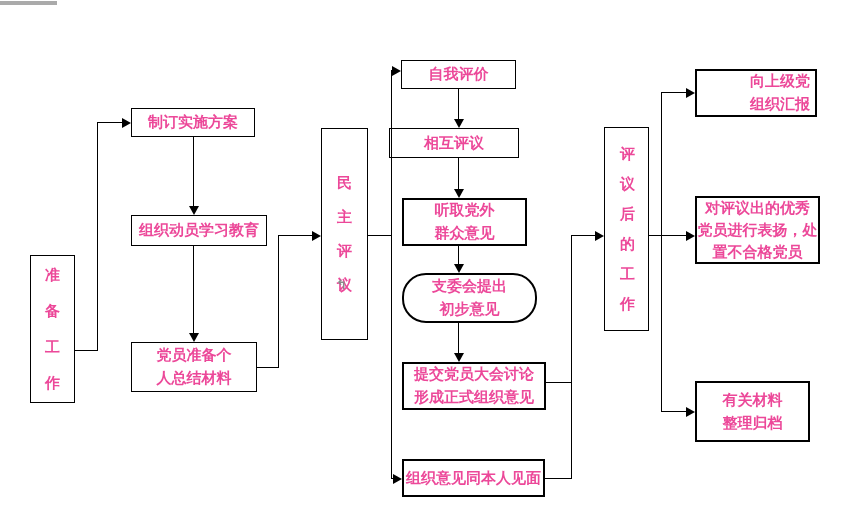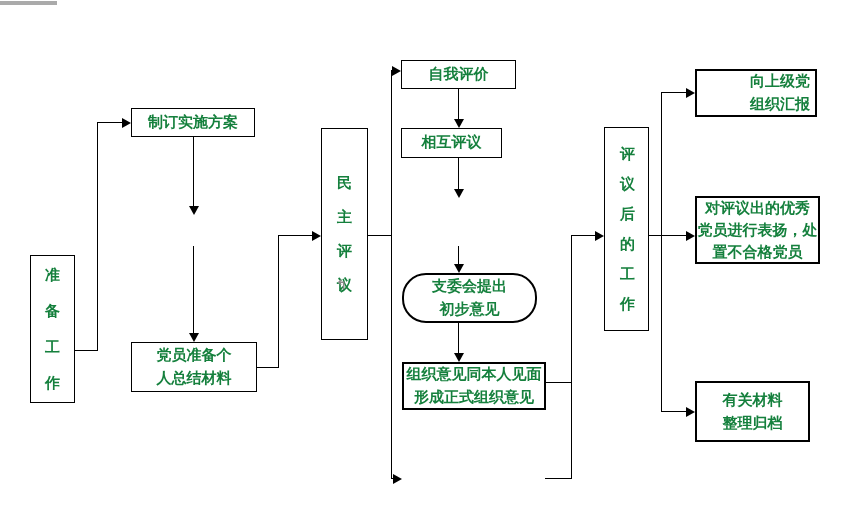--- a/index.html
+++ b/index.html
@@ -12,21 +12,21 @@
     overflow: hidden;
   }
   .box {
     position: absolute;
     background: #ffffff;
     border: 1px solid #000000;
     display: flex;
     align-items: center;
     justify-content: center;
     box-sizing: border-box;
-    color: #15803d;
+    color: #ec4899;
     font-weight: bold;
     font-size: 15px;
     text-align: center;
     line-height: 23px;
     white-space: pre-line;
   }
   .b2 { border-width: 2px; }
   .vbox span.vtext {
     display: inline-block;
     width: 17px;
@@ -85,45 +85,55 @@
   <span class="return-mark">↰</span>
 
   <div class="box vbox" style="left:604px; top:127px; width:45px; height:204px;">
     <span class="vtext" style="line-height:30px;text-align:right;">评议后的工作</span>
   </div>
 
   <div class="box" style="left:131px; top:108px; width:124px; height:29px;">
     <span>制订实施方案</span>
   </div>
 
+  <div class="box" style="left:131px; top:215px; width:136px; height:31px;">
+    <span>组织动员学习教育</span>
+  </div>
 
   <div class="box" style="left:131px; top:342px; width:126px; height:50px;text-align:right;">
     <span>党员准备个
 人总结材料</span>
   </div>
 
   <div class="box" style="left:401px; top:60px; width:115px; height:29px;">
     <span>自我评价</span>
   </div>
 
-  <div class="box" style="left:401px; top:128px; width:101px; height:30px;font-family:Liberation Mono, monospace;">
+  <div class="box" style="left:389px; top:128px; width:130px; height:30px;">
     <span>相互评议</span>
   </div>
 
+  <div class="box b2" style="left:402px; top:198px; width:125px; height:48px;">
+    <span>听取党外
+群众意见</span>
+  </div>
 
   <div class="box b2" style="left:402px; top:273px; width:135px; height:50px;border-radius:24px;">
     <span>支委会提出
 初步意见</span>
   </div>
 
   <div class="box b2" style="left:402px; top:362px; width:144px; height:48px;">
-    <span>组织意见同本人见面
+    <span>提交党员大会讨论
 形成正式组织意见</span>
   </div>
 
+  <div class="box b2" style="left:402px; top:459px; width:143px; height:38px;">
+    <span>组织意见同本人见面</span>
+  </div>
 
   <div class="box b2" style="left:695px; top:69px; width:122px; height:48px;padding-left:48px;">
     <span>向上级党
 组织汇报</span>
   </div>
 
   <div class="box b2" style="left:695px; top:196px; width:125px; height:68px; line-height:22px;">
     <span>对评议出的优秀
 党员进行表扬，处
 置不合格党员</span>

